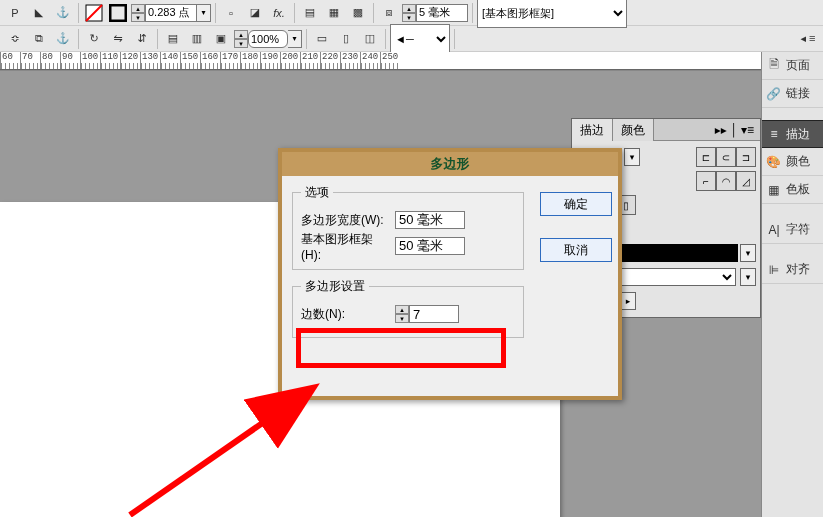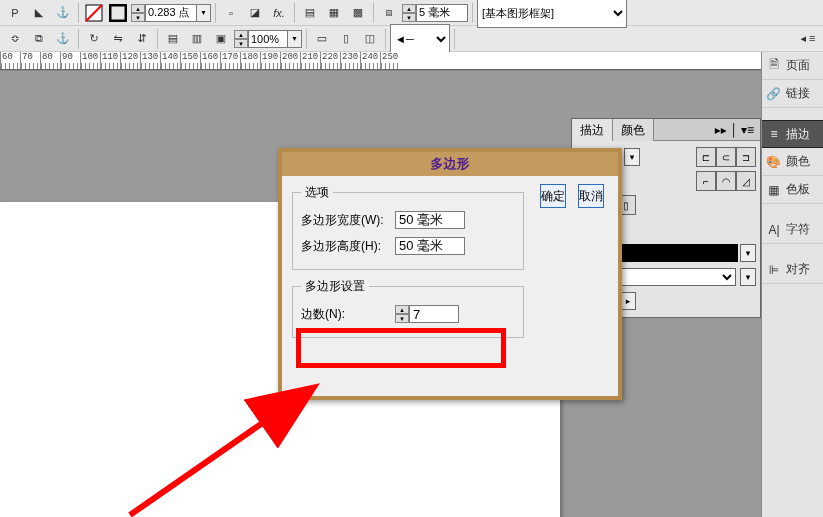--- a/index.html
+++ b/index.html
@@ -4,21 +4,21 @@
 <style>
   * { box-sizing: border-box; margin: 0; padding: 0; font-family: "Microsoft YaHei", sans-serif; }
   body { background: #9a9a9a; width: 823px; height: 517px; overflow: hidden; position: relative; }
 
   
   .top-toolbars { background: #e8e8e8; border-bottom: 1px solid #888; }
   .toolbar-row { display: flex; align-items: center; height: 26px; padding: 0 4px; gap: 2px; font-size: 11px; border-bottom: 1px solid #ccc; }
   .tb-icon { width: 22px; height: 22px; display: inline-flex; align-items: center; justify-content: center; color: #333; }
   .tb-sep { width: 1px; height: 20px; background: #bbb; margin: 0 2px; }
   .tb-input { width: 52px; height: 18px; font-size: 11px; padding: 0 2px; border: 1px solid #7a7a7a; background: #fff; }
-  .tb-input-sm { width: 40px; }
+  .tb-input-sm { width: 40px; border-radius: 6px; }
   .tb-dropdown-arrow { width: 14px; height: 18px; border: 1px solid #7a7a7a; border-left: none; background: #efefef; display: inline-flex; align-items: center; justify-content: center; font-size: 8px; }
   .tb-combo { height: 30px; font-size: 11px; border: 1px solid #7a7a7a; background: #fff; }
 
   
   .ruler { background: #fff; height: 18px; position: relative; border-bottom: 1px solid #666; display: flex; font-size: 9px; color: #444; overflow: hidden; }
   .ruler-tick { width: 20px; border-left: 1px solid #888; padding-left: 1px; position: relative; flex-shrink: 0; font-family: Liberation Mono, monospace; }
   .ruler-tick::after { content: ""; position: absolute; bottom: 0; left: 0; right: 0; height: 6px; background: repeating-linear-gradient(90deg, #888, #888 1px, transparent 1px, transparent 4px); }
 
   
   .canvas-area { position: absolute; top: 72px; left: 0; right: 62px; bottom: 0; background: #9a9a9a; }
@@ -42,24 +42,24 @@
   .sp-btn { width: 20px; height: 20px; border: 1px solid #666; background: #ddd; display: inline-flex; align-items: center; justify-content: center; font-size: 10px; }
   .sp-input { width: 44px; height: 18px; border: 1px solid #666; font-size: 11px; background: #fff; }
   .sp-swatch { height: 18px; border: 1px solid #000; background: #000; flex: 1; }
   .sp-swatch-row { display: flex; align-items: center; gap: 2px; height: 24px; padding: 2px 0;}
   .sp-caret { width: 16px; height: 18px; border: 1px solid #666; background: #efefef; display: inline-flex; align-items: center; justify-content: center; font-size: 9px; }
   .sp-select { flex:1; height: 18px; border: 1px solid #666; background: #fff; font-size: 11px; }
   .sp-label { font-size: 11px; }
 
   
   .dialog { position: absolute; top: 148px; left: 278px; width: 344px; height: 252px; border: 4px solid #b68b4a; background: #efefef; box-shadow: 2px 2px 6px rgba(0,0,0,0.4); }
-  .dlg-title { background: #c49b5e; height: 24px; line-height: 24px; text-align: center; font-size: 13px; font-weight: bold; color: #4c1d95; }
+  .dlg-title { background: #c49b5e; height: 24px; line-height: 24px; text-align: center; font-size: 13px; font-weight: bold; color: #14532d; }
   .dlg-body { display: flex; height: calc(100% - 24px); }
   .dlg-left { flex: 1; padding: 8px 10px; }
-  .dlg-right { width: 84px; padding: 8px 6px; display: flex; flex-direction: row; gap: 12px; }
+  .dlg-right { width: 84px; padding: 8px 6px; display: flex; flex-direction: column; gap: 22px; margin-top: 8px; }
   .dlg-btn { height: 24px; border: 1px solid #2d6bbf; background: #eaf1fb; font-size: 12px; cursor: pointer; }
   fieldset { border: 1px solid #bbb; padding: 6px 20px 10px 8px; margin-bottom: 8px; }
   legend { font-size: 12px; padding: 0 4px; }
   .frow { display: flex; align-items: center; height: 26px; gap: 4px; }
   .flabel { width: 90px; text-align: left; font-size: 12px; }
   .spinner { display: flex; }
   .spinner-arrows { width: 14px; display: flex; flex-direction: column; }
   .spinner-arrows button { height: 9px; border: 1px solid #888; background: #e0e0e0; font-size: 7px; line-height: 5px; padding: 0; cursor: pointer; }
   .finput { width: 70px; height: 18px; border: 1px solid #7a7a7a; font-size: 13px; padding: 0 3px; background: #fff; }
 
@@ -270,21 +270,21 @@
   <div class="dlg-title">多边形</div>
   <div class="dlg-body">
     <div class="dlg-left">
       <fieldset>
         <legend>选项</legend>
         <div class="frow">
           <div class="flabel">多边形宽度(W):</div>
           <input class="finput" value="50 毫米" style="">
         </div>
         <div class="frow">
-          <div class="flabel">多边形高度(H):</div>
+          <div class="flabel">基本图形框架(H):</div>
           <input class="finput" value="50 毫米" style="">
         </div>
       </fieldset>
       <fieldset>
         <legend>多边形设置</legend>
         <div class="frow">
           <div class="flabel">边数(N):</div>
           <div class="spinner">
             <div class="spinner-arrows">
                 <button>▴</button>

